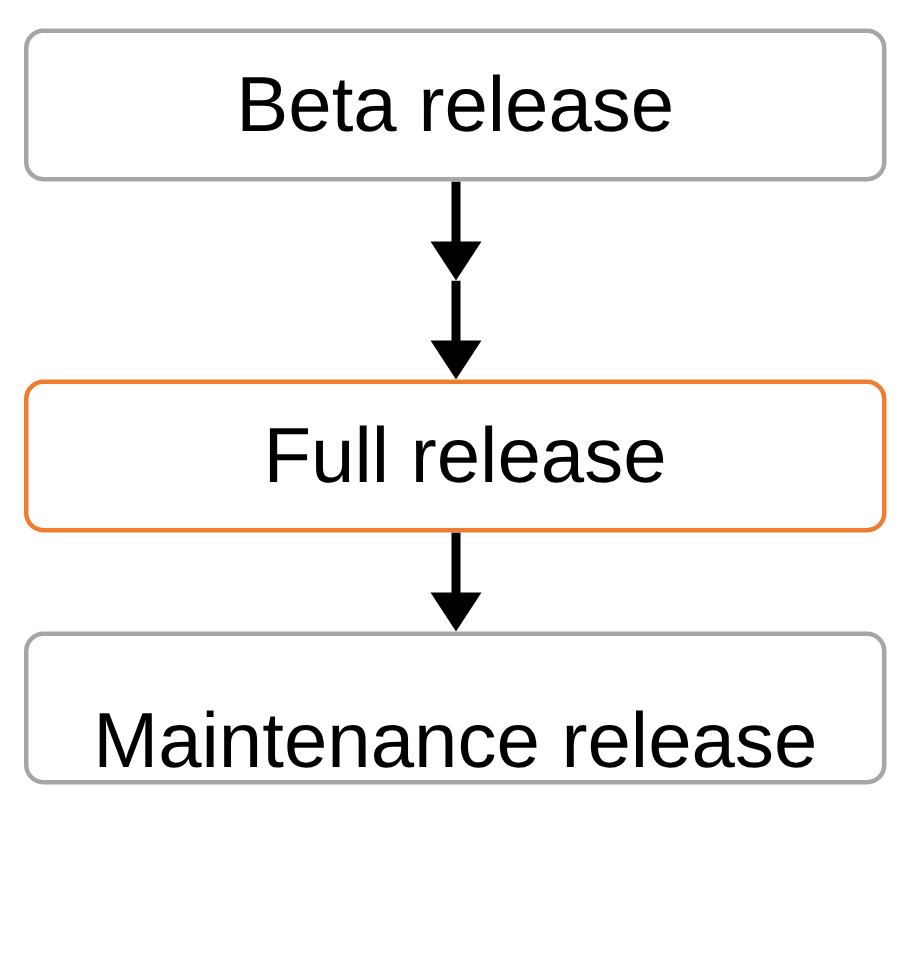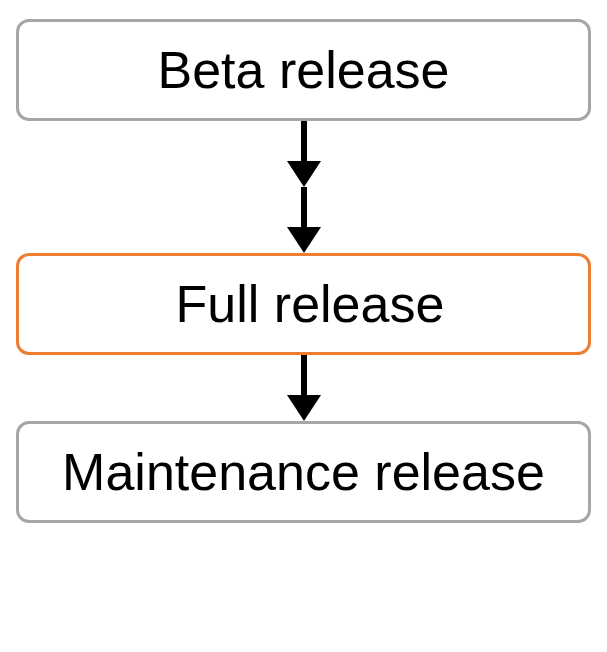--- a/index.html
+++ b/index.html
@@ -71,18 +71,18 @@
 
     <div class="node" style="border-color: rgb(237, 125, 49); padding-left: 13px;">
       <span class="node-label">Full release</span>
     </div>
 
     <svg class="connector" viewBox="0 0 40 66" xmlns="http://www.w3.org/2000/svg">
       <rect class="arrow-part" x="17" y="0" width="6" height="42" fill="#000000"></rect>
       <polygon class="arrow-part" points="3,40 37,40 20,66" fill="#000000"></polygon>
     </svg>
 
-    <div class="node" style="border-color: rgb(166, 166, 166);">
+    <div class="node" style="border-color: rgb(166, 166, 166); align-items: flex-end;">
       <span class="node-label">Maintenance release</span>
     </div>
 
   </div>
 </div>
 
 </body></html>

